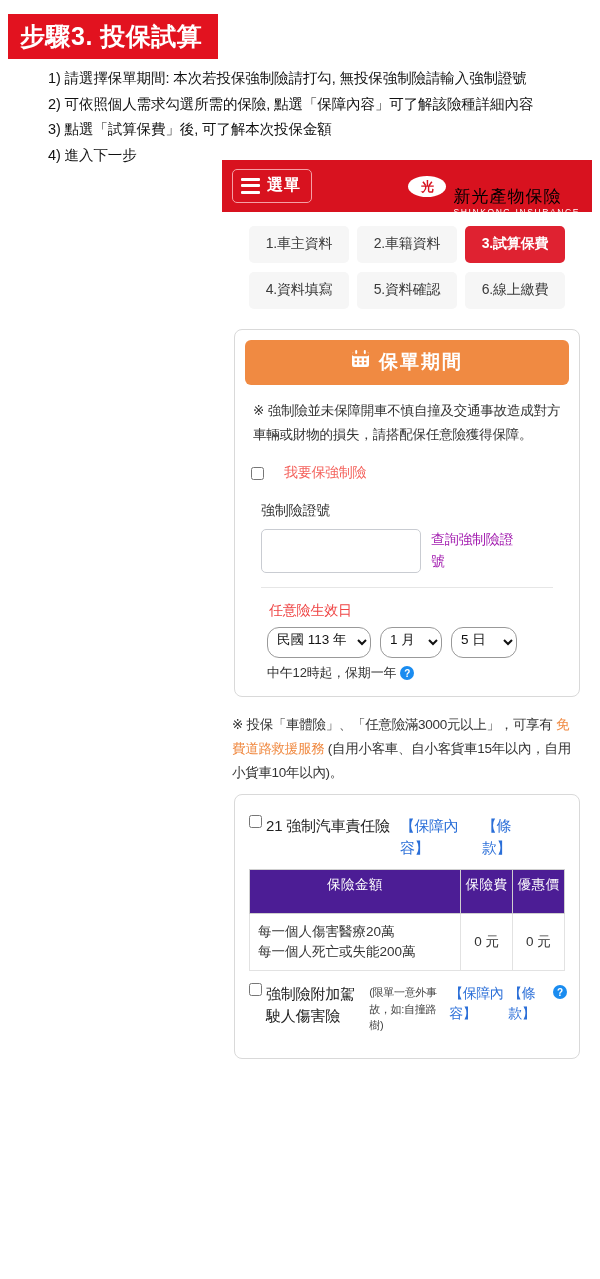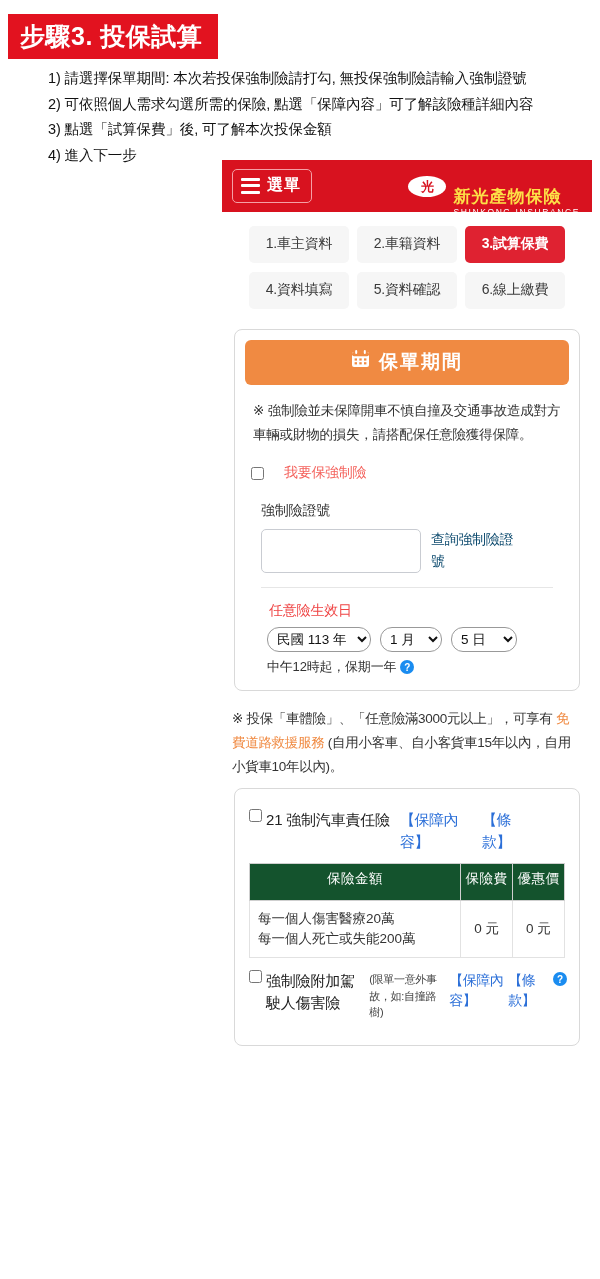--- a/index.html
+++ b/index.html
@@ -78,21 +78,21 @@
     gap:7px;
     padding-right:12px;
   }
   .brand-mark{
     width:38px;height:21px;border-radius:50%;
     background:#fff;
     display:flex;align-items:center;justify-content:center;
   }
   .brand-mark b{color:#d8121f;font-size:13px;font-weight:bold;line-height:1;}
   .brand-text{display:flex;flex-direction:column;line-height:1;}
-  .brand-cn{color:#fde047;font-size:17px;font-weight:bold;letter-spacing:1px;font-family:"DejaVu Serif","Liberation Serif",serif;margin-top:32px;}
+  .brand-cn{color:#000000;font-size:17px;font-weight:normal;letter-spacing:1px;font-family:"DejaVu Serif","Liberation Serif",serif;margin-top:32px;}
   .brand-en{color:#fff;font-size:8.5px;letter-spacing:1.6px;margin-top:3px;}
 
   
   .steps{
     padding:14px 14px 10px 14px;
     display:flex;
     flex-wrap:wrap;
     gap:9px 8px;
     justify-content:center;
   }
@@ -174,21 +174,21 @@
     border:1px solid #c9ccd2;
     border-radius:5px;
     box-sizing:border-box;
     padding:0 8px;
     font-size:14px;
     font-family:inherit;
     outline:none;
     background:#fff;
   }
   .link-blue{
-    color:#0c4a6e;
+    color:#a21caf;
     font-size:14px;
     line-height:1.55;
     width:92px;
     cursor:pointer;
     letter-spacing:-0.3px;
   }
 
   .divider{
     height:1px;background:#e6e6e6;
     margin:14px 16px 0 16px;
@@ -203,21 +203,21 @@
     display:flex;gap:9px;
     margin:7px 0 0 22px;
     align-items:center;
   }
   select{
     font-family:inherit;
     font-size:13.5px;
     border:1px solid #999;
     border-radius:12px;
     background:#fff;
-    padding:3px 2px 3px 5px;
+    padding:3px 2px 9px 5px;
     color:#111;
     outline:none;
     cursor:pointer;
   }
   select.yr{width:104px;}
   select.mo{width:62px;}
   select.dy{width:66px;}
 
   .hint{
     font-size:13px;color:#333;
@@ -267,22 +267,22 @@
   .cov-link.s2{width:46px;font-size:14px;}
 
   
   table.price{
     width:calc(100% - 8px);
     margin:0 4px;
     border-collapse:collapse;
     font-size:13.5px;
   }
   table.price th{
-    background:#14532d;color:#fff;font-weight:normal;
-    padding:6px 0 12px;text-align:center;
+    background:#4c1d95;color:#fff;font-weight:normal;
+    padding:6px 0 19px;text-align:center;
     border:1px solid #cfcfcf;
     letter-spacing:.5px;
   }
   table.price td{
     border:1px solid #e2e2e2;
     padding:8px 8px;
     color:#333;
     line-height:1.5;
     vertical-align:middle;
   }

